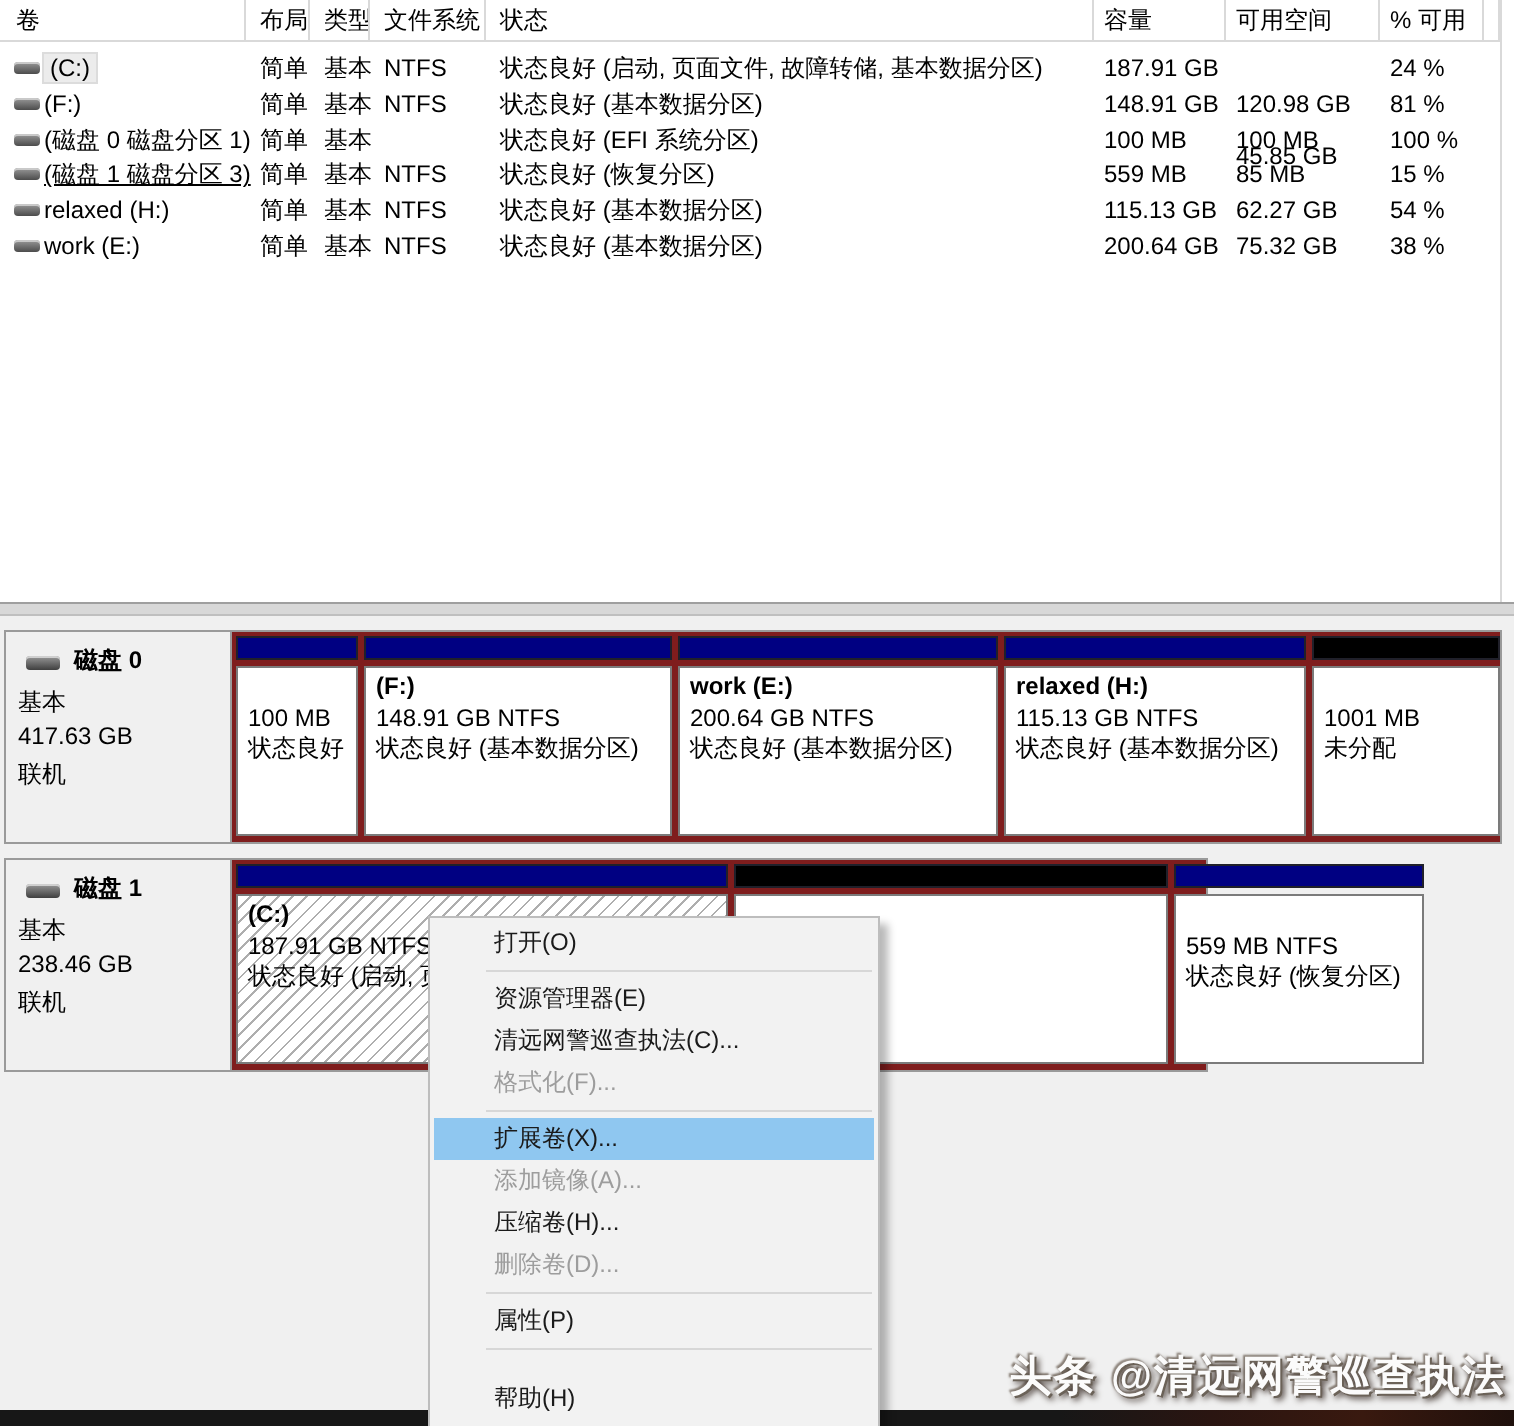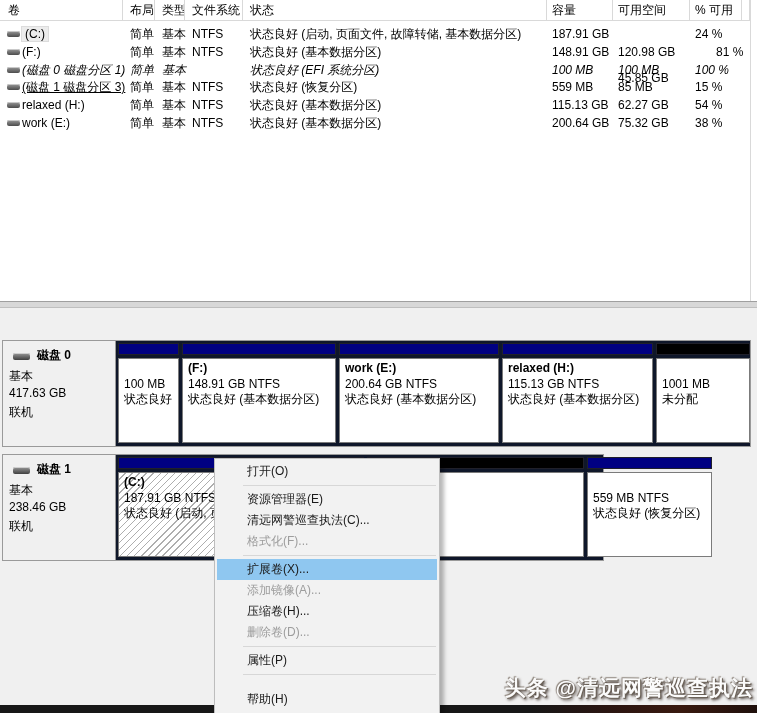--- a/index.html
+++ b/index.html
@@ -26,21 +26,21 @@
   }
   .vname-sel{background:#ececec;outline:1px solid #dcdcdc;padding:0 3px;}
   
   .splitter{
     position:absolute;left:0;top:301px;width:757px;height:7px;
     background:#d8d8d8;border-top:1px solid #9f9f9f;border-bottom:1px solid #bfbfbf;
     box-sizing:border-box;
   }
   
   .graph-pane{position:absolute;left:0;top:308px;width:757px;height:397px;background:#f0f0f0;}
-  .disk-row{position:absolute;border:1px solid #9a9a9a;background:#0f172a;box-sizing:border-box;margin-top:25px;}
+  .disk-row{position:absolute;border:1px solid #9a9a9a;background:#7f1d1d;box-sizing:border-box;}
   .disk-label{
     position:absolute;left:0;top:0;bottom:0;width:113px;
     border-right:1px solid #9a9a9a;box-sizing:border-box;background:#f0f0f0;
   }
   .disk-icon{
     position:absolute;left:10px;top:12px;width:17px;height:7px;border-radius:2px;
     background:linear-gradient(#9a9a9a,#3f3f3f);box-shadow:inset 0 1px 0 #cfcfcf;
   }
   .disk-name{position:absolute;left:34px;top:6px;font-weight:bold;}
   .disk-line{position:absolute;left:6px;white-space:nowrap;}
@@ -110,23 +110,23 @@
       </div>
       <div class="vrow" style="top: 42.8px;">
         <div class="vol-icon" style="left: 7px;"></div>
         <div class="vcell" style="left: 22px;"><span>(F:)</span></div>
         <div class="vcell" style="left: 130px;">简单</div>
         <div class="vcell" style="left: 162px;">基本</div>
         <div class="vcell" style="left: 192px;">NTFS</div>
         <div class="vcell" style="left: 250px;">状态良好 (基本数据分区)</div>
         <div class="vcell" style="left: 552px;">148.91 GB</div>
         <div class="vcell" style="left: 618px;">120.98 GB</div>
-        <div class="vcell" style="left: 716px; text-align: right;">81 %</div>
-      </div>
-      <div class="vrow" style="top: 60.6px; font-style: italic;">
+        <div class="vcell" style="left: 695px; text-align: right;">81 %</div>
+      </div>
+      <div class="vrow" style="top: 60.6px;">
         <div class="vol-icon" style="left: 7px;"></div>
         <div class="vcell" style="left: 22px;"><span>(磁盘 0 磁盘分区 1)</span></div>
         <div class="vcell" style="left: 130px;">简单</div>
         <div class="vcell" style="left: 162px;">基本</div>
         <div class="vcell" style="left: 192px;"></div>
         <div class="vcell" style="left: 250px;">状态良好 (EFI 系统分区)</div>
         <div class="vcell" style="left: 552px;">100 MB</div>
         <div class="vcell" style="left: 618px;">100 MB</div>
         <div class="vcell" style="left: 695px;">100 %</div>
       </div>

